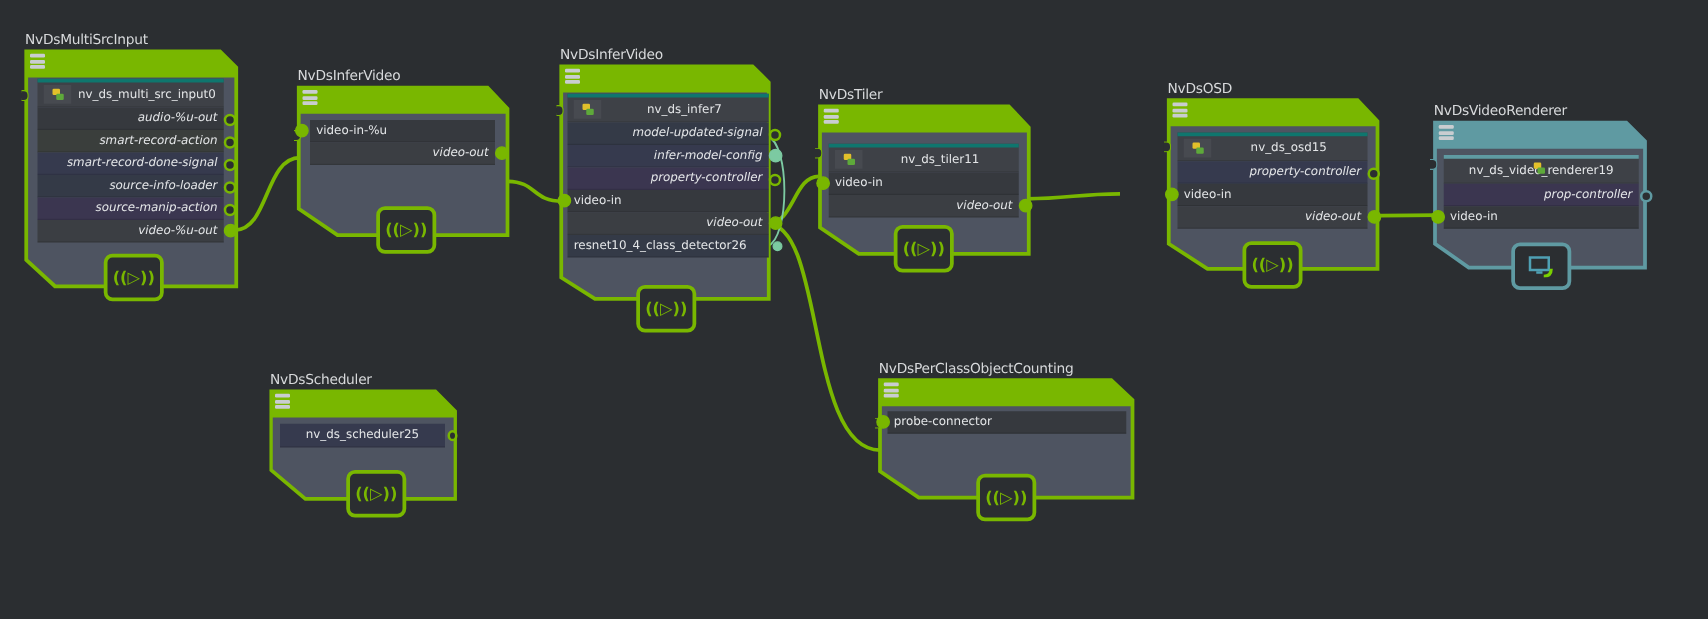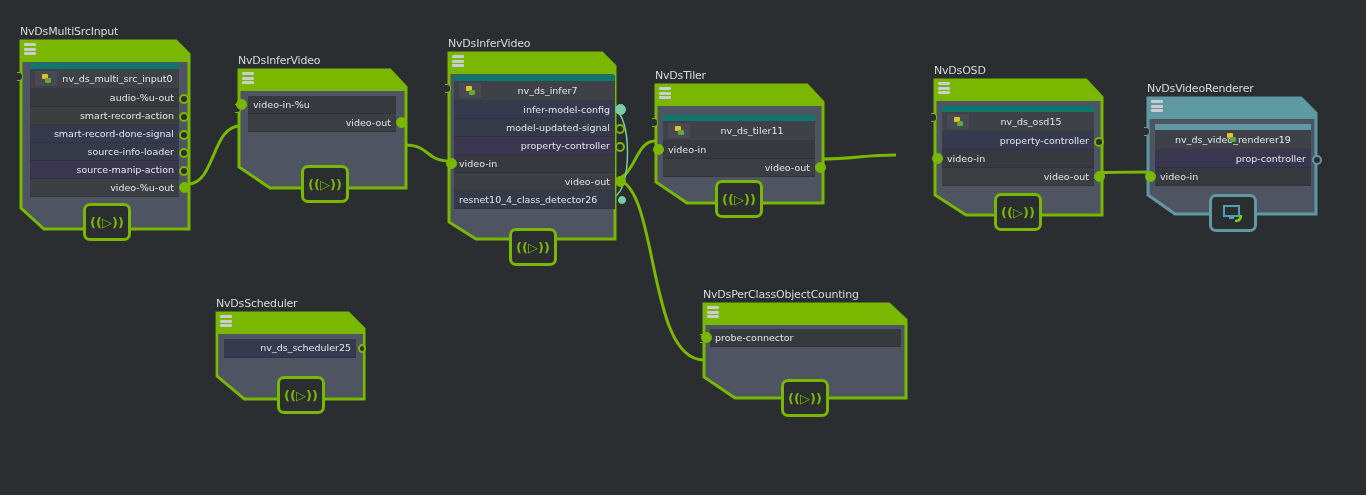--- a/index.html
+++ b/index.html
@@ -7,22 +7,22 @@
          font-family:"DejaVu Sans", sans-serif; }
   #edges { position:absolute; left:0; top:0; width:1366px; height:495px; pointer-events:none; z-index:1; }
   .node { position:absolute; z-index:2; }
   .node-title { position:absolute; left:0; top:-15px; font-size:11px; color:#d8dadc; white-space:nowrap; letter-spacing:-0.2px; }
   .node-shell { position:absolute; left:0; top:0; right:0; bottom:0; }
   .node-shell svg { position:absolute; left:0; top:0; width:100%; height:100%; overflow:visible; }
   .menu-icon { position:absolute; left:4px; top:3px; width:12px; height:13px; }
   .menu-icon span { display:block; height:3px; background:#c9cdd0; border-radius:1px; margin-bottom:1.5px; }
   .body { position:absolute; left:10px; right:12px; top:23px; }
   .row { height:17px; line-height:17px; font-size:9.5px; color:#e4e6e8; padding:0 5px; position:relative; white-space:nowrap; border-bottom:1px solid rgba(0,0,0,0.12); }
-  .row.right { text-align:right; }
-  .row.header { background:#3e4147; border-top:6px solid #0f766e; display:flex; align-items:center; height:19px; line-height:19px; }
+  .row.right { text-align:right;font-style:italic; }
+  .row.header { background:#3e4147; border-top:3px solid #0f766e; display:flex; align-items:center; height:19px; line-height:19px; }
   .row.header .name { flex:1; text-align:center; }
   .comp-icon { width:22px; height:15px; background:#474a50; margin-right:4px; position:relative; font-size:9px; text-align:center; line-height:15px; }
   .comp-icon::before { content:""; position:absolute; left:7px; top:3px; width:6px; height:5px; background:#e2c02b; border-radius:1px; }
   .comp-icon::after { content:""; position:absolute; left:10px; top:7px; width:6px; height:5px; background:#5ea93a; border-radius:1px; }
   .t-dark { background:#36393e; }
   .t-olive { background:#3a3e3c; }
   .t-navy { background:#363a4e; }
   .t-slate { background:#343a47; }
   .t-purple { background:#3b3650; }
   .t-gray { background:#3b3e43; }
@@ -119,22 +119,22 @@
       <span></span>
       <span></span>
       <span></span>
     </div>
   <div class="side-port" style="top:32px;"></div>
   <div class="body" style="left:6px;right:2px;">
     <div class="row header">
         <span class="comp-icon"></span>
         <span class="name">nv_ds_infer7</span>
       </div>
+    <div class="row right t-slate"><span>model-updated-signal</span><span class="port out"></span></div>
     <div class="row right t-navy"><span>infer-model-config</span><span class="port out filled mint"></span></div>
-    <div class="row right t-slate"><span>model-updated-signal</span><span class="port out"></span></div>
     <div class="row right t-purple"><span>property-controller</span><span class="port out"></span></div>
     <div class="row t-dark"><span>video-in</span><span class="port in filled" style="left:-8px;"></span></div>
     <div class="row right t-gray"><span>video-out</span><span class="port out filled"></span></div>
     <div class="row t-slate"><span>resnet10_4_class_detector26</span><span class="port out filled mint" style="width:6px;height:6px;top:5px;"></span></div>
   </div>
   <div class="footer-btn" style="left:61px;top:176px;">
       <span>((▷))</span>
     </div>
 </div>
 
@@ -231,21 +231,21 @@
         <polygon points="1,1 150,1 168,17 168,87 32,87 1,64" fill="#4e5461" stroke="#79b700" stroke-width="3"></polygon>
         <polygon points="1,1 150,1 168,17 168,22 1,22" fill="#79b700"></polygon>
       </svg>
   </div>
   <div class="menu-icon">
       <span></span>
       <span></span>
       <span></span>
     </div>
   <div class="body" style="top:27px;left:8px;right:10px;">
-    <div class="row t-navy" style="text-align:right;height:18px;line-height:18px;"><span>nv_ds_scheduler25</span><span class="port out" style="width:4px;height:5px;right:-10px;"></span></div>
+    <div class="row t-navy" style="text-align:center;height:18px;line-height:18px;"><span>nv_ds_scheduler25</span><span class="port out" style="width:4px;height:5px;right:-10px;"></span></div>
   </div>
   <div class="footer-btn" style="left:61px;top:64px;">
       <span>((▷))</span>
     </div>
 </div>
 
 <div class="node" style="left:703px;top:303px;width:205px;height:100px;">
   <div class="node-title">NvDsPerClassObjectCounting</div>
   <div class="node-shell">
     <svg viewBox="0 0 205 100" preserveAspectRatio="none">

